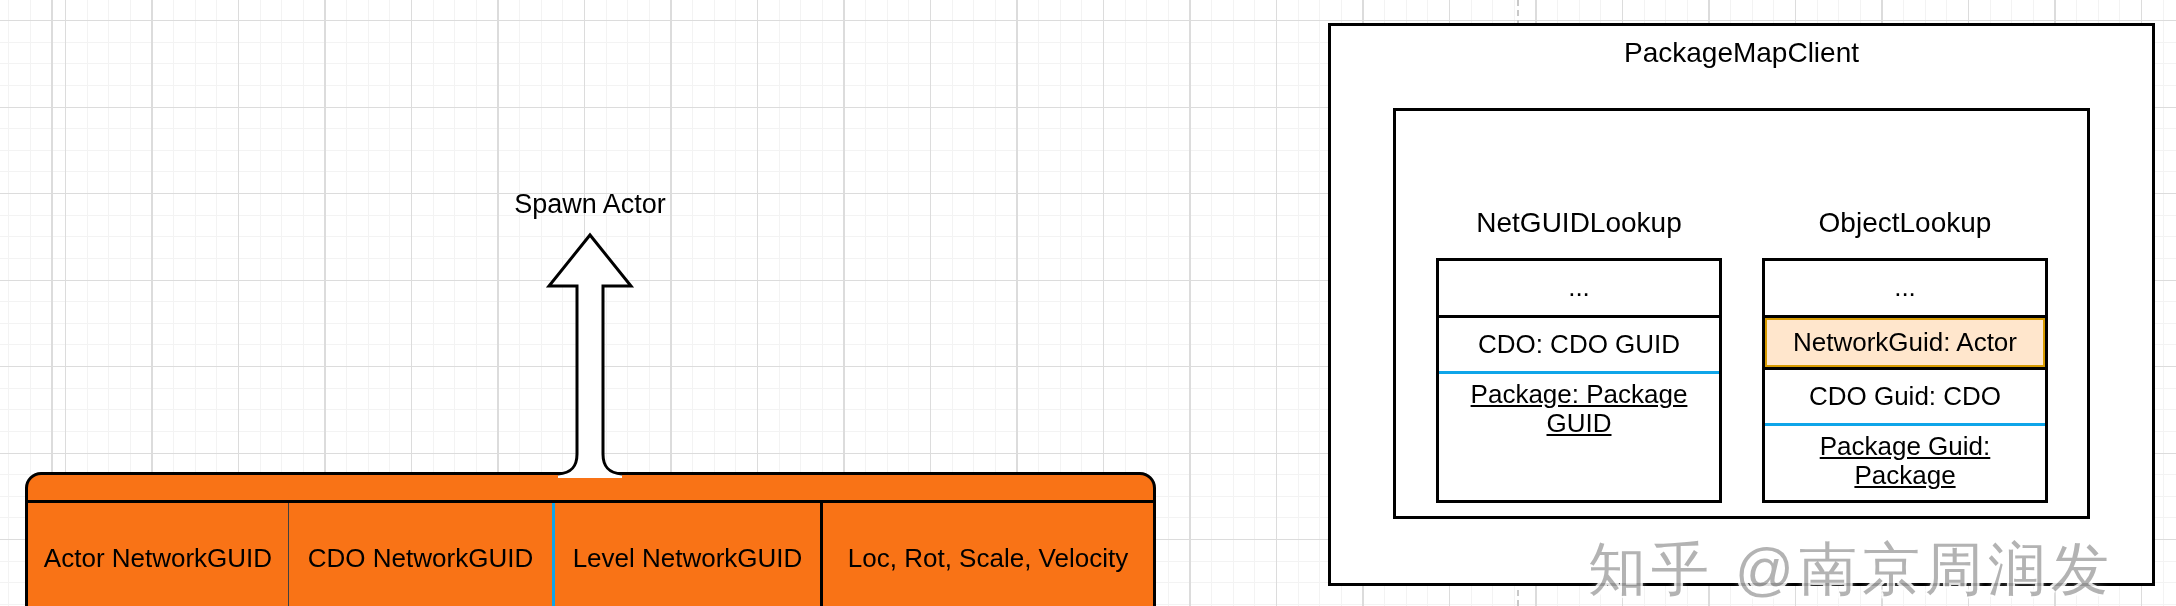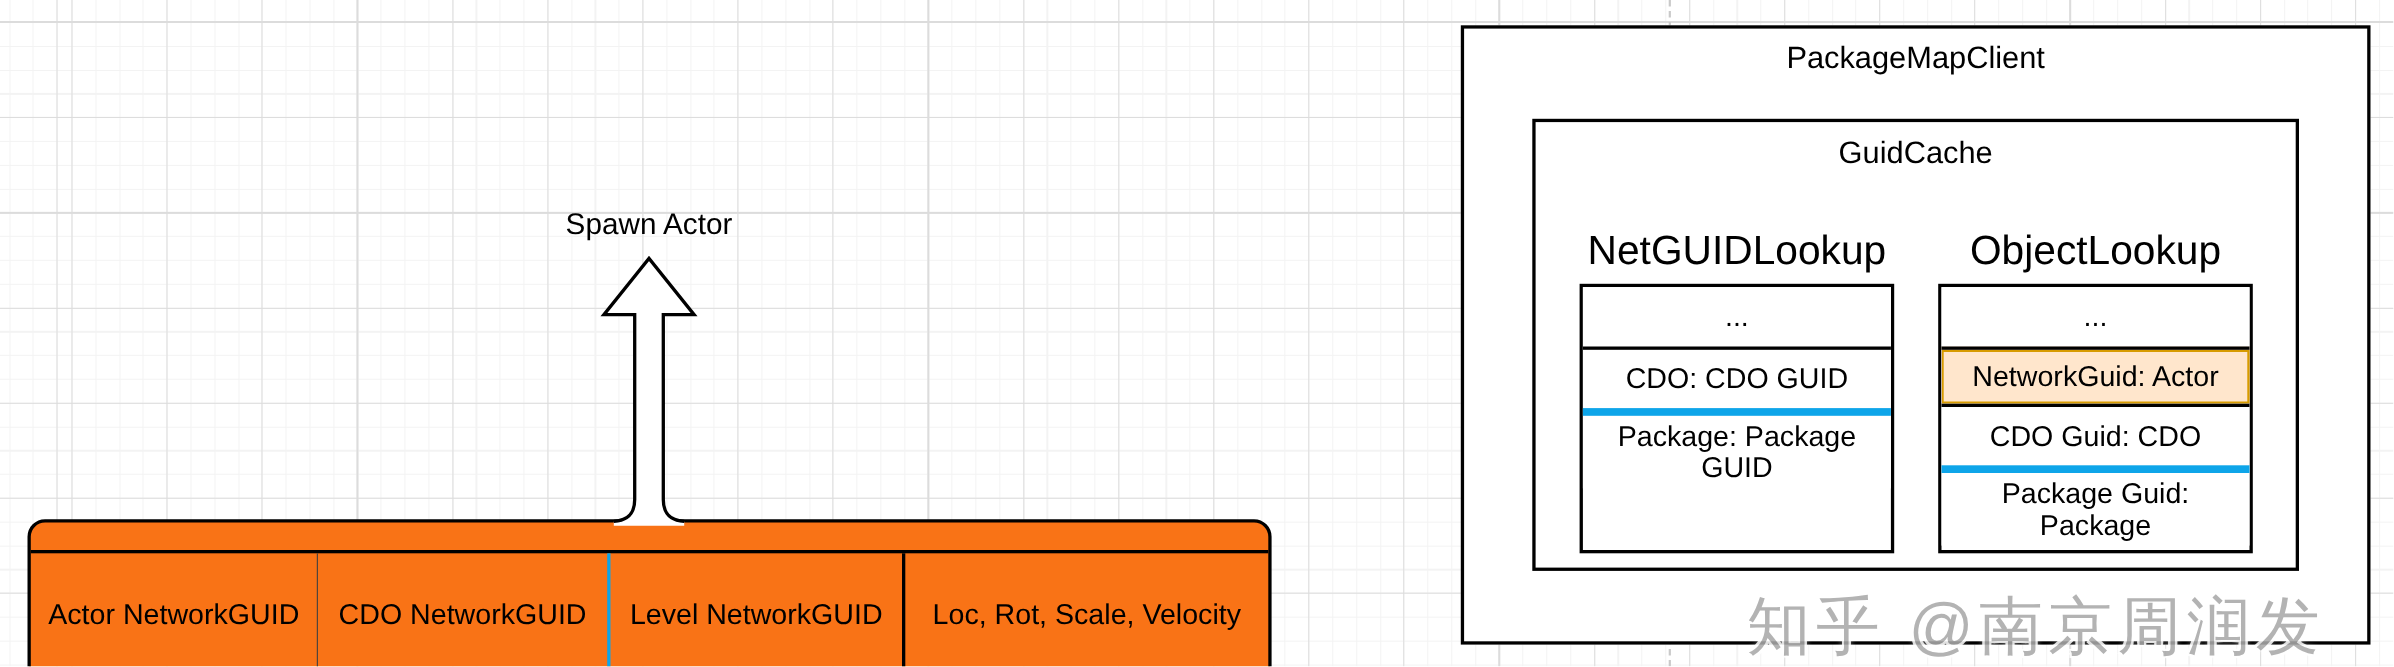--- a/index.html
+++ b/index.html
@@ -58,40 +58,40 @@
   .guid-box{
     position:absolute;left:1393px;top:108px;width:697px;height:411px;z-index:3;
     box-sizing:border-box;border:3px solid #000;background:#fff;
   }
   .guid-title{
     position:absolute;left:1393px;top:123px;width:697px;z-index:4;
     font-size:28px;text-align:center;
   }
   .lookup-label{
     position:absolute;top:207px;width:286px;z-index:4;
-    font-size:37px;text-align:center;
+    font-size:28px;text-align:center;
   }
   .lookup-label.left{left:1436px;}
   .lookup-label.right{left:1762px;}
   .lookup-table{
     position:absolute;top:258px;width:286px;height:245px;z-index:4;
     box-sizing:border-box;border:3px solid #000;background:#fff;
     display:flex;flex-direction:column;
   }
   .lookup-table.left{left:1436px;}
   .lookup-table.right{left:1762px;}
   .lookup-row{
     box-sizing:border-box;display:flex;align-items:center;justify-content:center;
     font-size:26px;text-align:center;white-space:pre-line;line-height:1.12;
     padding:0 4px;background:#fff;
   }
   .lookup-row.r1{height:54px;}
   .lookup-row.r2{height:52px;border-top:3px solid #000;}
   .lookup-row.r3{height:56px;border-top:3px solid #000;}
-  .lookup-row.r4{height:73px;border-top:7px solid #0ea5e9;}
+  .lookup-row.r4{height:73px;border-top:3px solid #0ea5e9;text-decoration:underline;}
   .lookup-row.hl{
     background:#ffe6cc;
     box-shadow:inset 0 0 0 2px #d79b00;
   }
   
   .watermark{
     position:absolute;left:1588px;top:484px;z-index:10;
     font-size:58px;letter-spacing:5px;color:#a9a9a9;opacity:0.88;
     text-shadow:-2px -2px 0 #fff,2px -2px 0 #fff,-2px 2px 0 #fff,2px 2px 0 #fff,0 0 7px #fff;
     white-space:nowrap;
@@ -119,21 +119,20 @@
 
   <svg class="arrow-svg" width="2176" height="606" viewBox="0 0 2176 606" aria-hidden="true">
     <path d="M558,474 C572,473 577,466 577,454 L577,286 L549,286 L590,235 L631,286 L603,286 L603,454 C603,466 608,473 622,474 L622,478 L558,478 Z" fill="#ffffff" stroke="none"></path>
     <path d="M558,474 C572,473 577,466 577,454 L577,286 L549,286 L590,235 L631,286 L603,286 L603,454 C603,466 608,473 622,474" fill="none" stroke="#000000" stroke-width="3" stroke-linejoin="miter"></path>
   </svg>
 
   <div class="outer-box"></div>
   <div class="outer-title">PackageMapClient</div>
 
   <div class="guid-box"></div>
-  <div class="guid-title">GuidCache</div>
 
   <div class="lookup-label left">NetGUIDLookup</div>
   <div class="lookup-label right">ObjectLookup</div>
 
   <div class="lookup-table left">
     <div class="lookup-row r1">...</div>
     <div class="lookup-row r3">CDO:  CDO GUID</div>
     <div class="lookup-row r4">Package:  Package
 GUID</div>
   </div>

